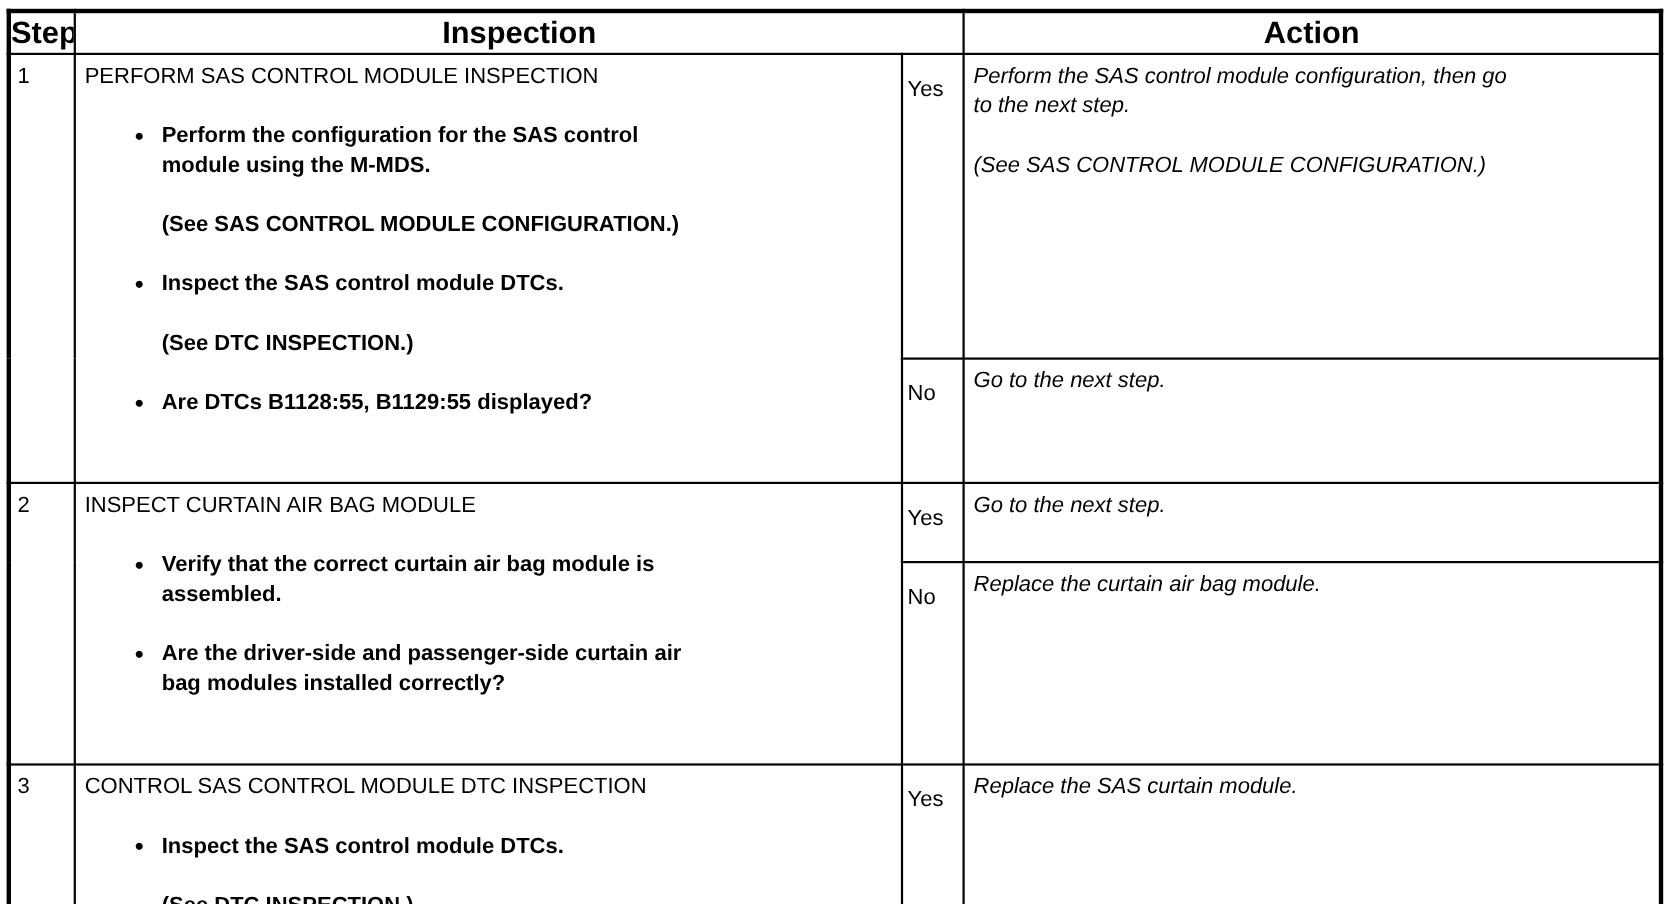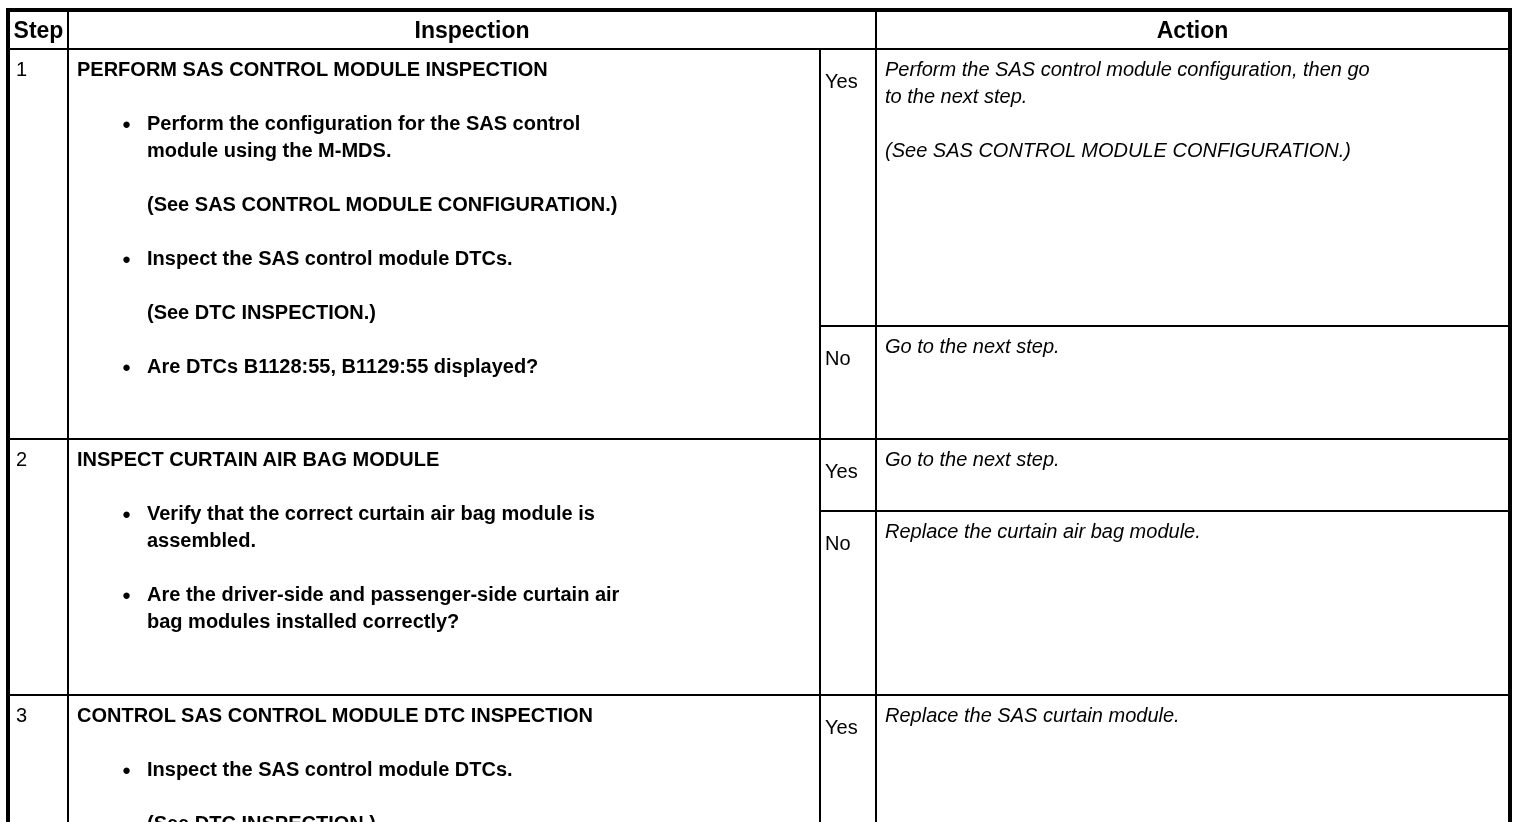--- a/index.html
+++ b/index.html
@@ -21,39 +21,39 @@
     table-layout: fixed;
     width: 1502px;
     border: 4px solid #000000;
   }
   table.ts th, table.ts td {
     border: 2px solid #000000;
     vertical-align: top;
     overflow: hidden;
   }
   table.ts th {
-    font-size: 23px;
+    font-size: 28px;
     font-weight: bold;
     text-align: center;
     padding: 6px 0;
     vertical-align: middle;
     line-height: 24px;
   }
   td {
     font-size: 20px;
     line-height: 27px;
   }
   td.step {
     padding: 6px 2px 0 6px;
   }
   td.insp {
     padding: 6px 8px 0 8px;
   }
   .insp-title {
-    font-weight: bold;
+    font-weight: normal;
     margin: 0 0 27px 0;
   }
   .item {
     position: relative;
     padding-left: 70px;
     margin: 0 0 27px 0;
   }
   .item .bullet-glyph {
     position: absolute;
     left: 45px;

